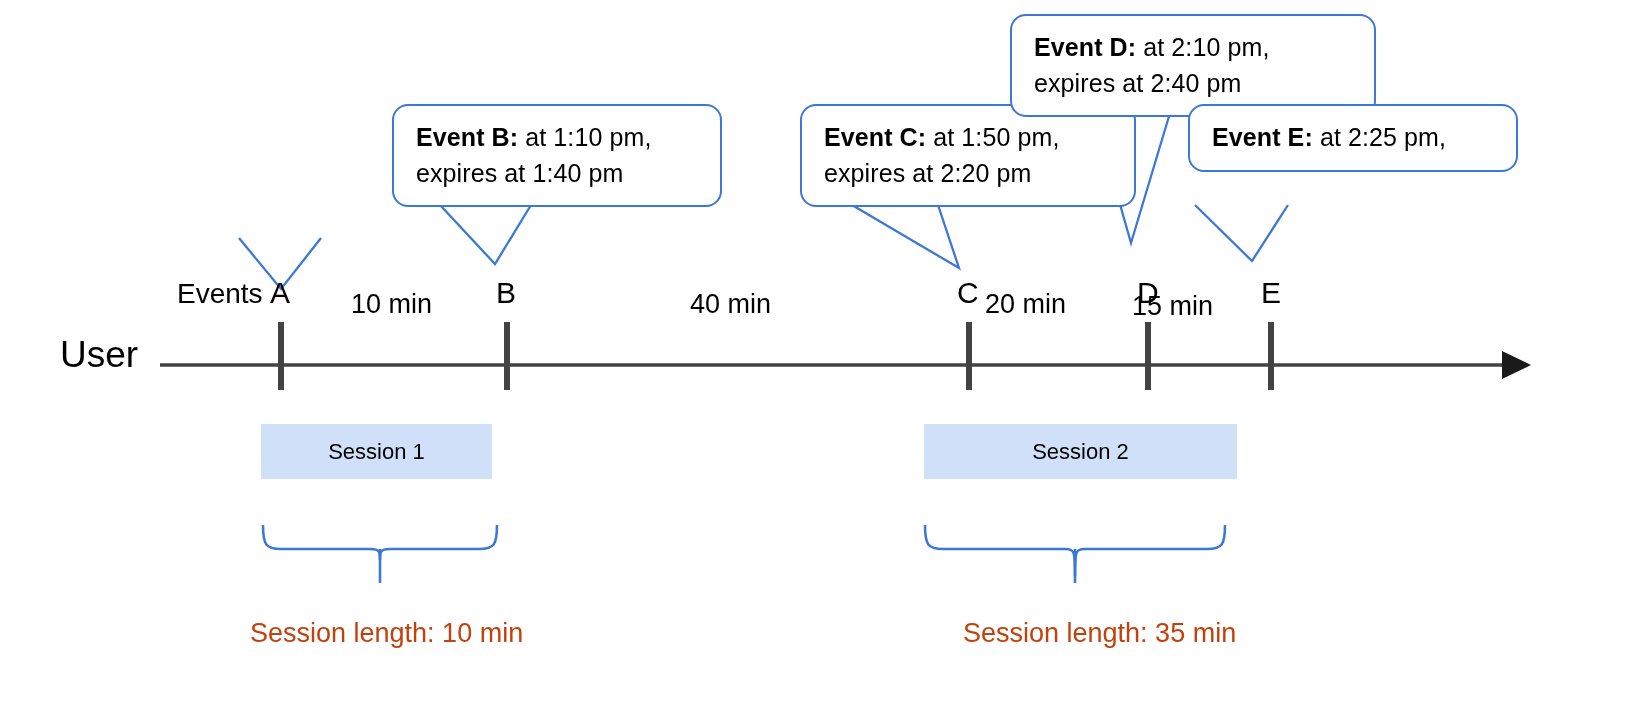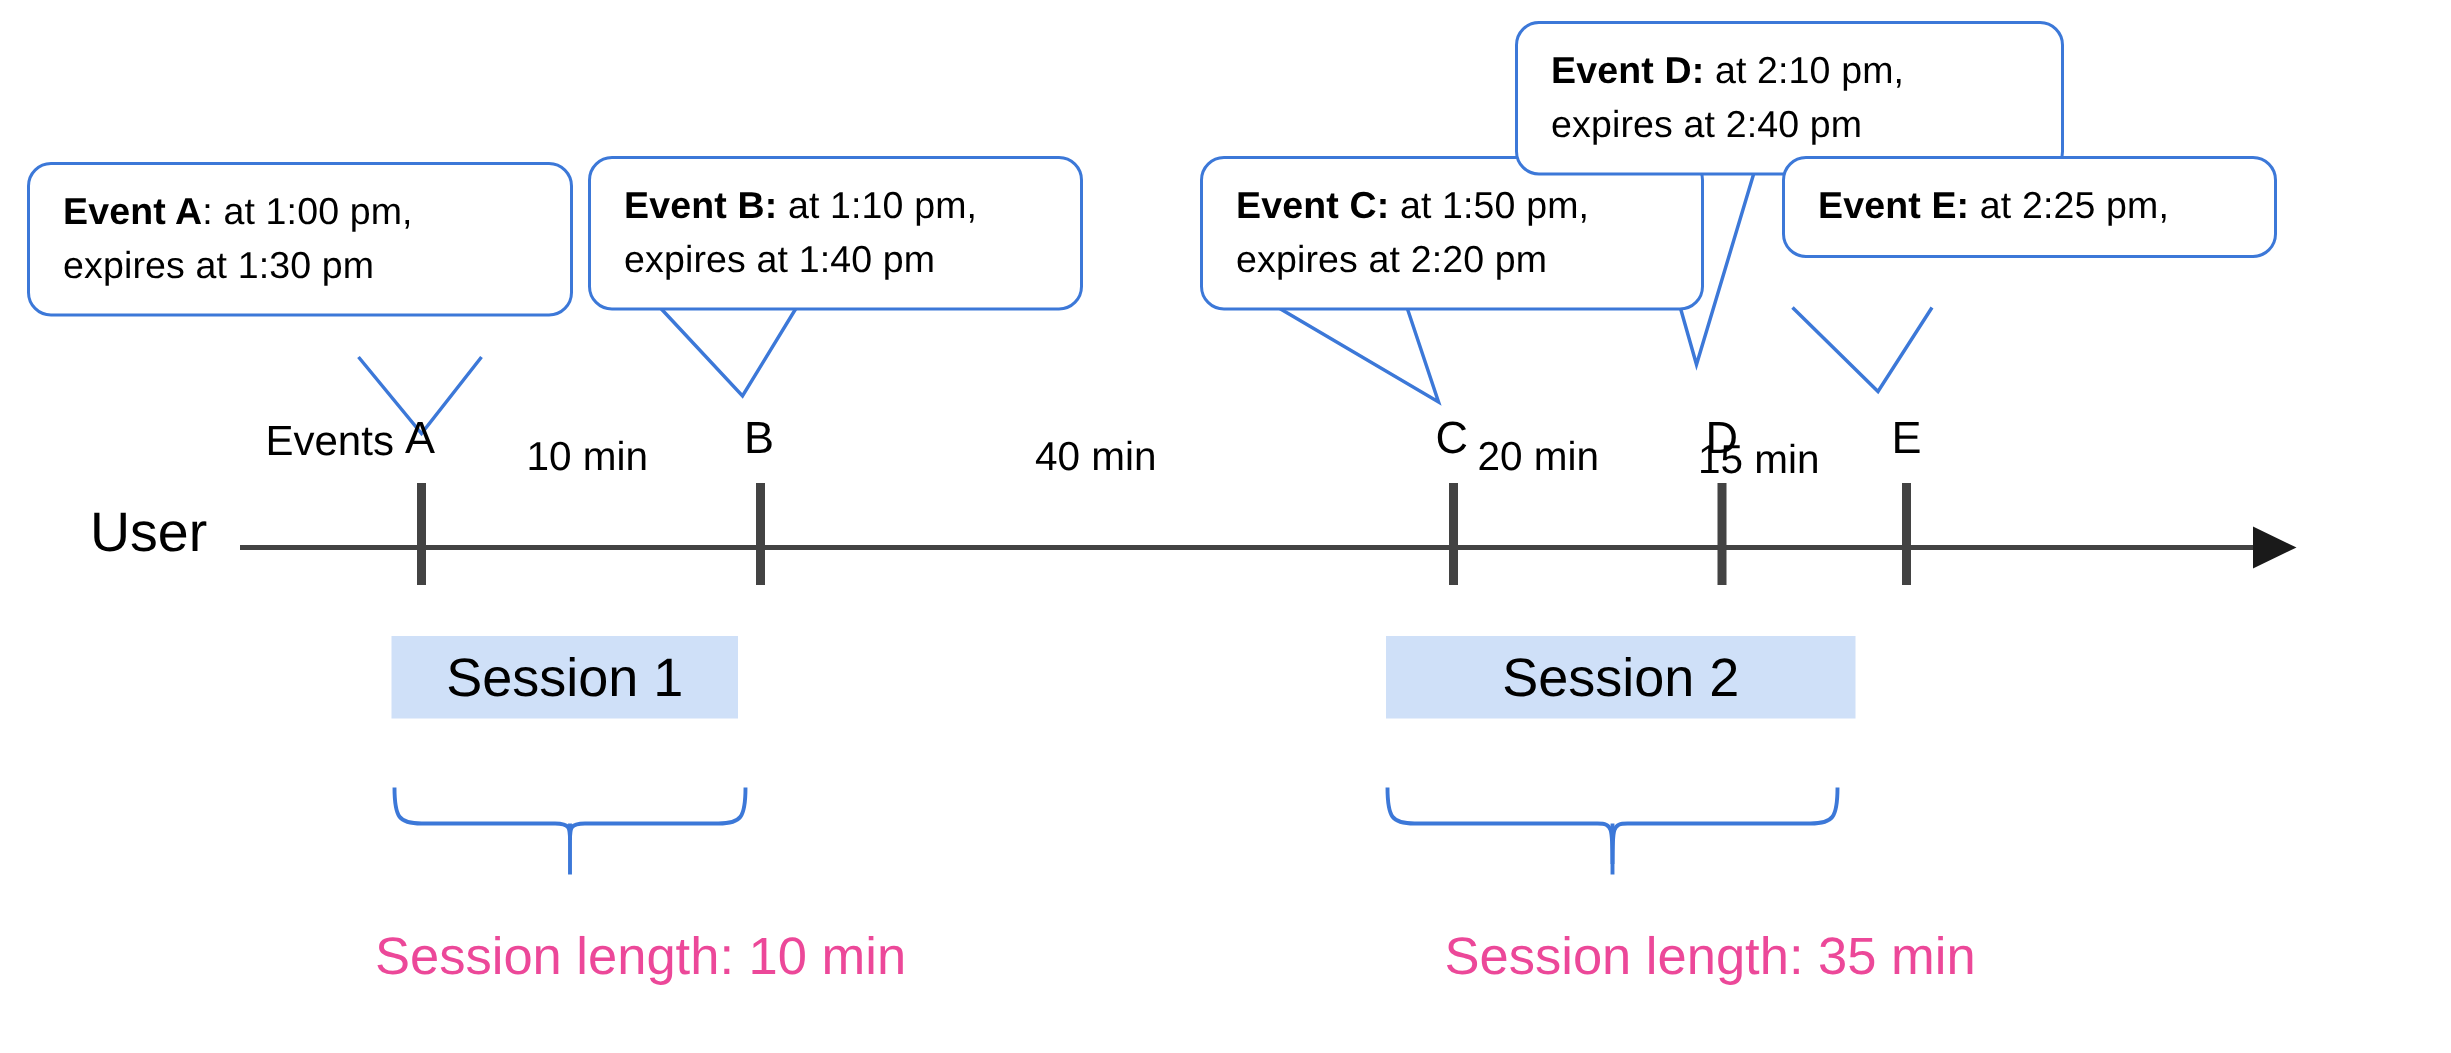--- a/index.html
+++ b/index.html
@@ -10,22 +10,22 @@
   .callout{position:absolute;box-sizing:border-box;border:2.3px solid #3c78d8;border-radius:16px;background:#fff;
            padding:14px 31px 14px 22px;line-height:1.42;font-size:25px;letter-spacing:.1px;}
   .callout b{font-weight:bold;}
 
   .axlabel{position:absolute;font-size:28px;color:#000;white-space:nowrap;margin-left:40px;}
   .evlabel{position:absolute;font-size:30px;color:#000;white-space:nowrap;}
   .gaplabel{position:absolute;font-size:27px;color:#000;white-space:nowrap;}
   .userlabel{position:absolute;font-size:37px;color:#000000;white-space:nowrap;}
 
   .sessbox{position:absolute;box-sizing:border-box;background:#cfe0f8;display:flex;align-items:center;
-           justify-content:center;font-size:36px;color:#000;}
-  .seslen{position:absolute;font-size:35px;color:#ec4899;white-space:nowrap;}
+           justify-content:center;font-size:22px;color:#000;}
+  .seslen{position:absolute;font-size:27px;color:#c2410c;white-space:nowrap;}
 </style>
 </head>
 <body>
 
 <div id="stage">
 
   <svg id="vec" viewBox="0 0 1634 702">
 
     <g>
       <line x1="160" y1="365" x2="1505" y2="365" stroke="#434343" stroke-width="3.4"></line>
@@ -51,24 +51,20 @@
     <g fill="none" stroke="#3c78d8" stroke-width="2.6">
       <path d="M263,525 C263,545 266,549 281,549 L370,549 C380,549 380,552 380,560
                C380,552 380,549 390,549 L479,549 C494,549 497,545 497,525"></path>
       <path d="M925,525 C925,545 928,549 943,549 L1065,549 C1075,549 1075,552 1075,576
                C1075,552 1075,549 1085,549 L1207,549 C1222,549 1225,545 1225,525"></path>
       <line x1="380" y1="549" x2="380" y2="583"></line>
       <line x1="1075" y1="549" x2="1075" y2="583"></line>
     </g>
   </svg>
 
-  <div class="callout" style="left:18px;  top:108px; width:364px;">
-    <b>Event A</b><span>: </span><span>at 1:00 pm,</span><br>
-    <span>expires at 1:30 pm</span>
-  </div>
 
   <div class="callout" style="left:392px; top:104px; width:330px;">
     <b>Event B:</b><span> </span><span>at 1:10 pm,</span><br>
     <span>expires at 1:40 pm</span>
   </div>
 
   <div class="callout" style="left:800px; top:104px; width:336px;">
     <b>Event C:</b><span> </span><span>at 1:50 pm,</span><br>
     <span>expires at 2:20 pm</span>
   </div>

